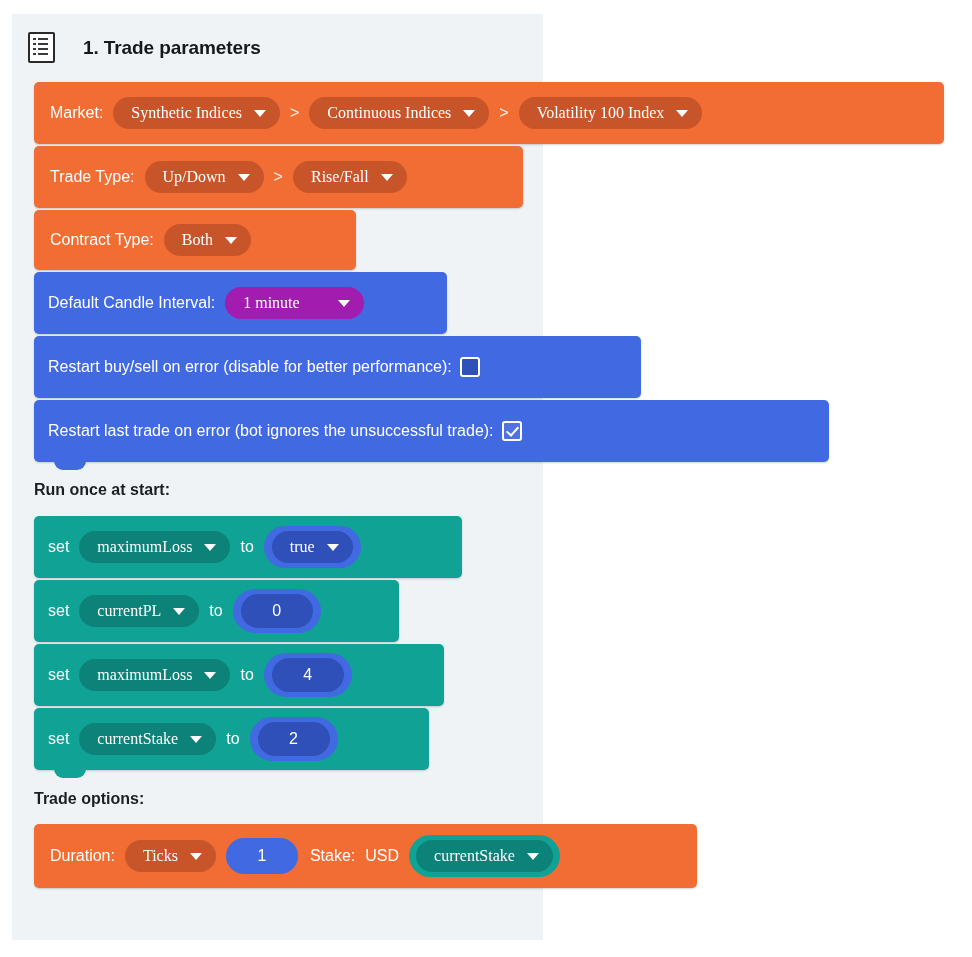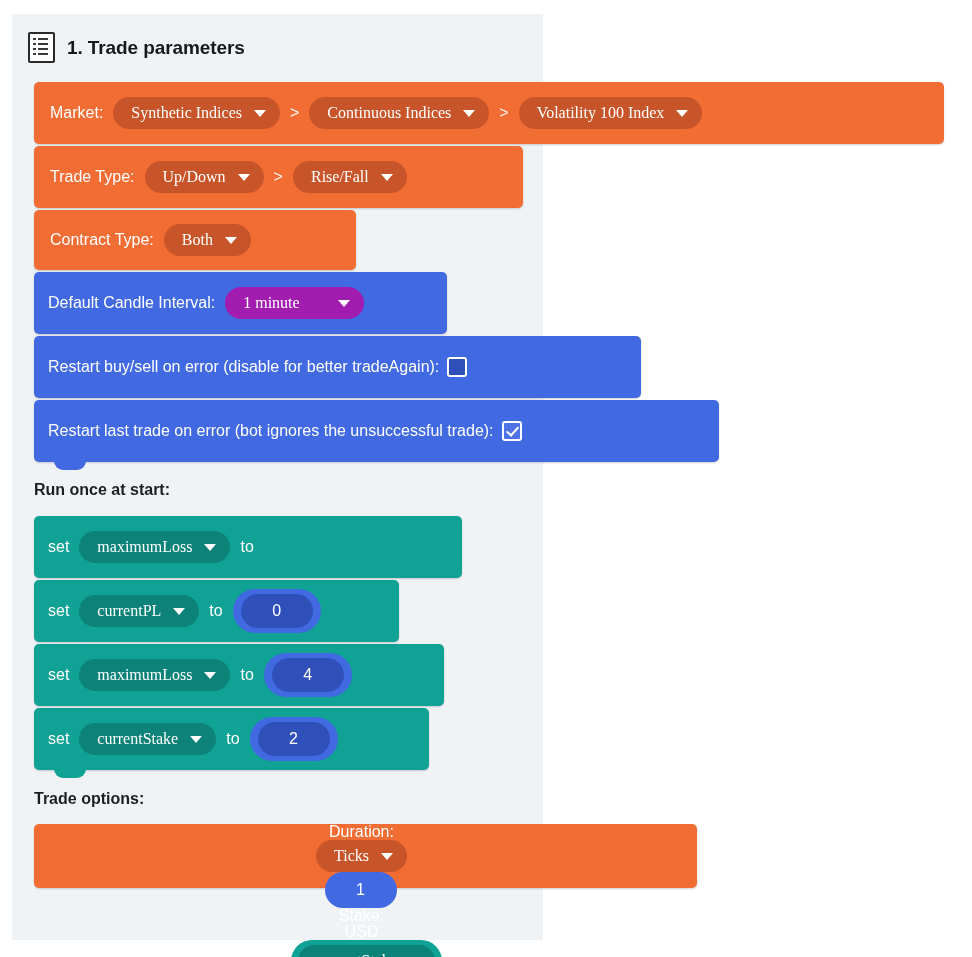--- a/index.html
+++ b/index.html
@@ -57,21 +57,21 @@
     opacity: .85;
   }
 
   
   #header {
     position: absolute;
     left: 28px;
     top: 32px;
     display: flex;
     align-items: center;
-    gap: 12px;
+    gap: 28px;
   }
   .doc-icon {
     width: 23px; height: 27px;
     border: 2px solid #2a2a2a;
     border-radius: 2px;
     background: #ffffff;
     position: relative;
     flex: 0 0 auto;
   }
   .doc-icon i {
@@ -332,41 +332,47 @@
     <span class="notch-top notch-blue"></span>
     <span class="lbl">Default Candle Interval:</span>
     <span class="dd">
       <span>1 minute</span>
       <span class="caret"></span>
     </span>
   </div>
 
   <div class="blk blue" style="left:34px; top:336px; height:62px; width:607px;">
     <span class="notch-top notch-blue"></span>
-    <span class="lbl tight">Restart buy/sell on error (disable for better tradeAgain):</span>
+    <span class="lbl tight">Restart buy/sell on error (disable for better performance):</span>
     <span class="cb"></span>
   </div>
 
-  <div class="blk blue" style="left:34px; top:400px; height:62px; width:685px;">
+  <div class="blk blue" style="left:34px; top:400px; height:62px; width:795px;">
     <span class="notch-top notch-blue"></span>
     <span class="notch-bot notch-blue"></span>
     <span class="lbl tight">Restart last trade on error (bot ignores the unsuccessful trade):</span>
     <span class="cb checked"></span>
   </div>
 
   <div class="caption" style="left:34px; top:481px;">Run once at start:</div>
 
   <div class="blk teal" style="left:34px; top:516px; height:62px; width:428px;">
     <span class="notch-top notch-teal"></span>
     <span class="lbl">set</span>
     <span class="dd">
       <span>maximumLoss</span>
       <span class="caret"></span>
     </span>
     <span class="lbl">to</span>
+    <span class="sub-blue">
+      <span class="dd">
+        <span>true</span>
+        <span class="caret"></span>
+      </span>
+    </span>
   </div>
 
   <div class="blk teal" style="left:34px; top:580px; height:62px; width:365px;">
     <span class="notch-top notch-teal"></span>
     <span class="lbl">set</span>
     <span class="dd">
       <span>currentPL</span>
       <span class="caret"></span>
     </span>
     <span class="lbl">to</span>
@@ -397,21 +403,21 @@
       <span class="caret"></span>
     </span>
     <span class="lbl">to</span>
     <span class="sub-blue">
       <span class="num-field">2</span>
     </span>
   </div>
 
   <div class="caption" style="left:34px; top:790px;">Trade options:</div>
 
-  <div class="blk orange" style="left:34px; top:824px; height:64px; width:663px;flex-direction:column;">
+  <div class="blk orange" style="left:34px; top:824px; height:64px; width:663px;">
     <span class="notch-top notch-orange"></span>
     <span class="lbl">Duration:</span>
     <span class="dd">
       <span>Ticks</span>
       <span class="caret"></span>
     </span>
     <span class="num-plain">1</span>
     <span class="lbl">Stake:</span>
     <span class="lbl">USD</span>
     <span class="sub-teal">

